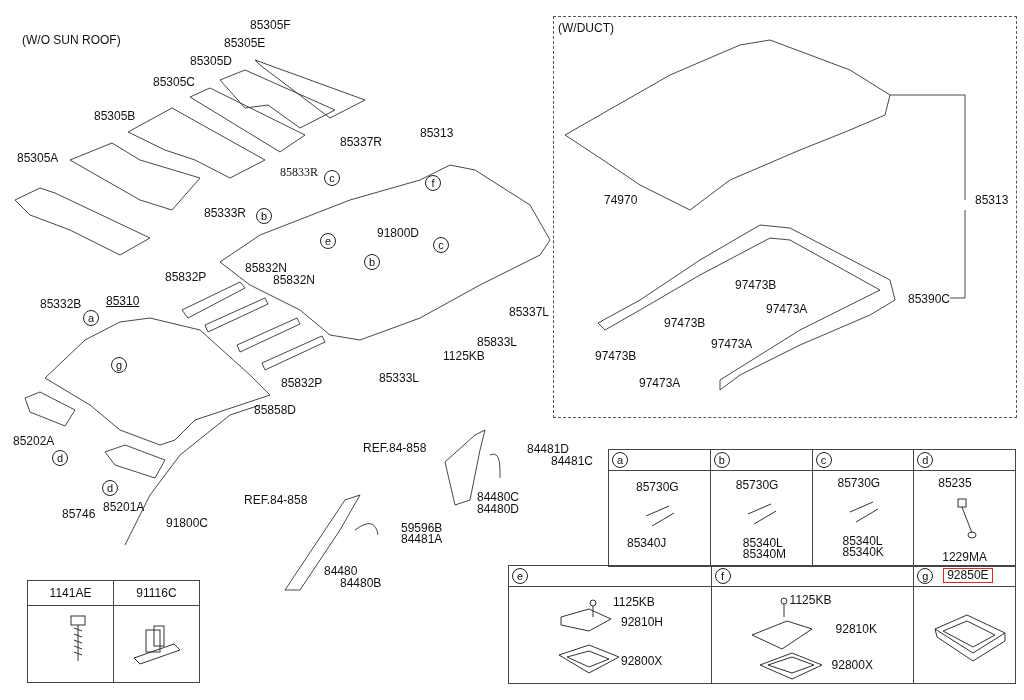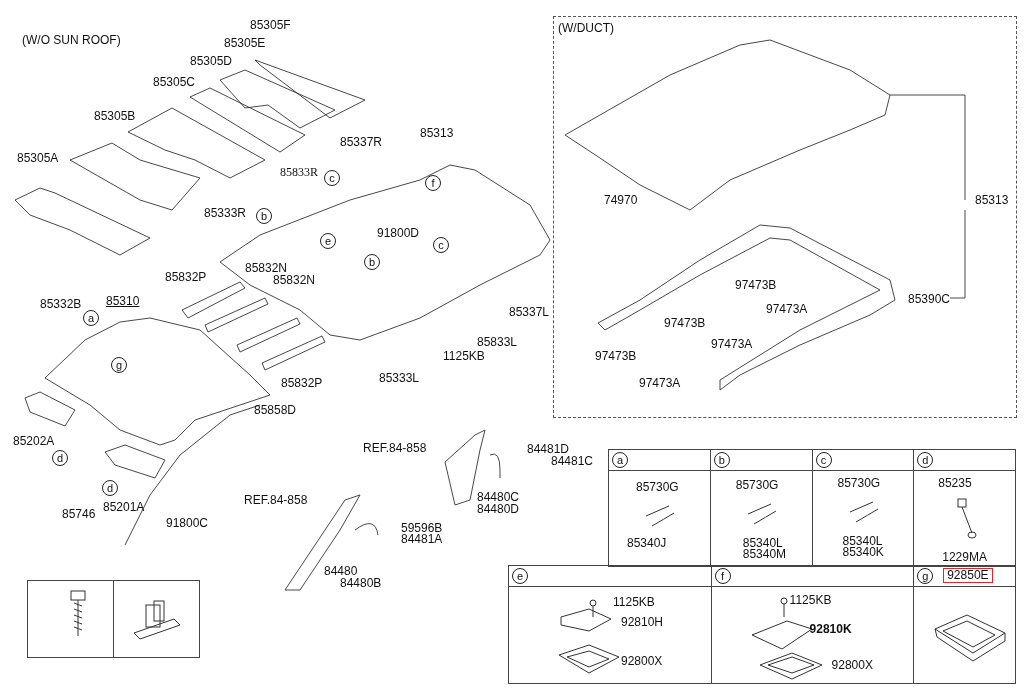--- a/index.html
+++ b/index.html
@@ -116,20 +116,28 @@
 <div class="circ" style="left:324px;top:170px;">c</div>
 <div class="circ" style="left:433px;top:237px;">c</div>
 <div class="circ" style="left:52px;top:450px;">d</div>
 <div class="circ" style="left:102px;top:480px;">d</div>
 <div class="circ" style="left:320px;top:233px;">e</div>
 <div class="circ" style="left:425px;top:175px;">f</div>
 <div class="circ" style="left:111px;top:357px;">g</div>
 
 <table class="tbl" style="left:27px;top:580px;width:172px;">
   <tbody>
+      <tr>
+    <td style="width:85px;height:24px;text-align:center;">
+      <span class="lbl" style="position:static;line-height:24px;">1141AE</span>
+    </td>
+    <td style="width:85px;height:24px;text-align:center;">
+      <span class="lbl" style="position:static;line-height:24px;">91116C</span>
+    </td>
+  </tr>
   <tr>
     <td style="height:72px;">
       <svg width="85" height="72">
         <g fill="none" stroke="#333">
               <rect x="43" y="10" width="14" height="9"></rect>
               <line x1="50" y1="19" x2="50" y2="55"></line>
               <path d="M46,22 L54,25 M46,28 L54,31 M46,34 L54,37 M46,40 L54,43 M46,46 L54,49"></path>
             </g>
       </svg>
     </td>
@@ -243,21 +251,21 @@
       <svg style="position:absolute;left:30px;top:6px;" width="90" height="88">
             <g fill="none" stroke="#333">
               <circle cx="42" cy="8" r="3"></circle>
               <line x1="42" y1="11" x2="42" y2="24"></line>
               <path d="M10,42 L45,28 L70,36 L40,56 Z"></path>
               <path d="M18,72 L50,60 L80,72 L50,86 Z"></path>
               <path d="M26,72 L50,64 L72,72 L50,80 Z"></path>
             </g>
           </svg>
       <span class="lbl" style="left:78px;top:7px;">1125KB</span>
-      <span class="lbl" style="left:98px;top:36px;font-weight:bold;">92810K</span>
+      <span class="lbl" style="left:124px;top:36px;">92810K</span>
       <span class="lbl" style="left:120px;top:72px;">92800X</span>
     </td>
     <td style="height:96px;">
       <svg style="position:absolute;left:15px;top:20px;" width="80" height="60">
             <g fill="none" stroke="#333">
               <path d="M6,22 L38,8 L76,26 L44,46 Z"></path>
               <path d="M14,24 L38,14 L66,28 L44,40 Z"></path>
               <path d="M6,22 L8,30 L44,54 L76,34 L76,26"></path>
             </g>
           </svg>

